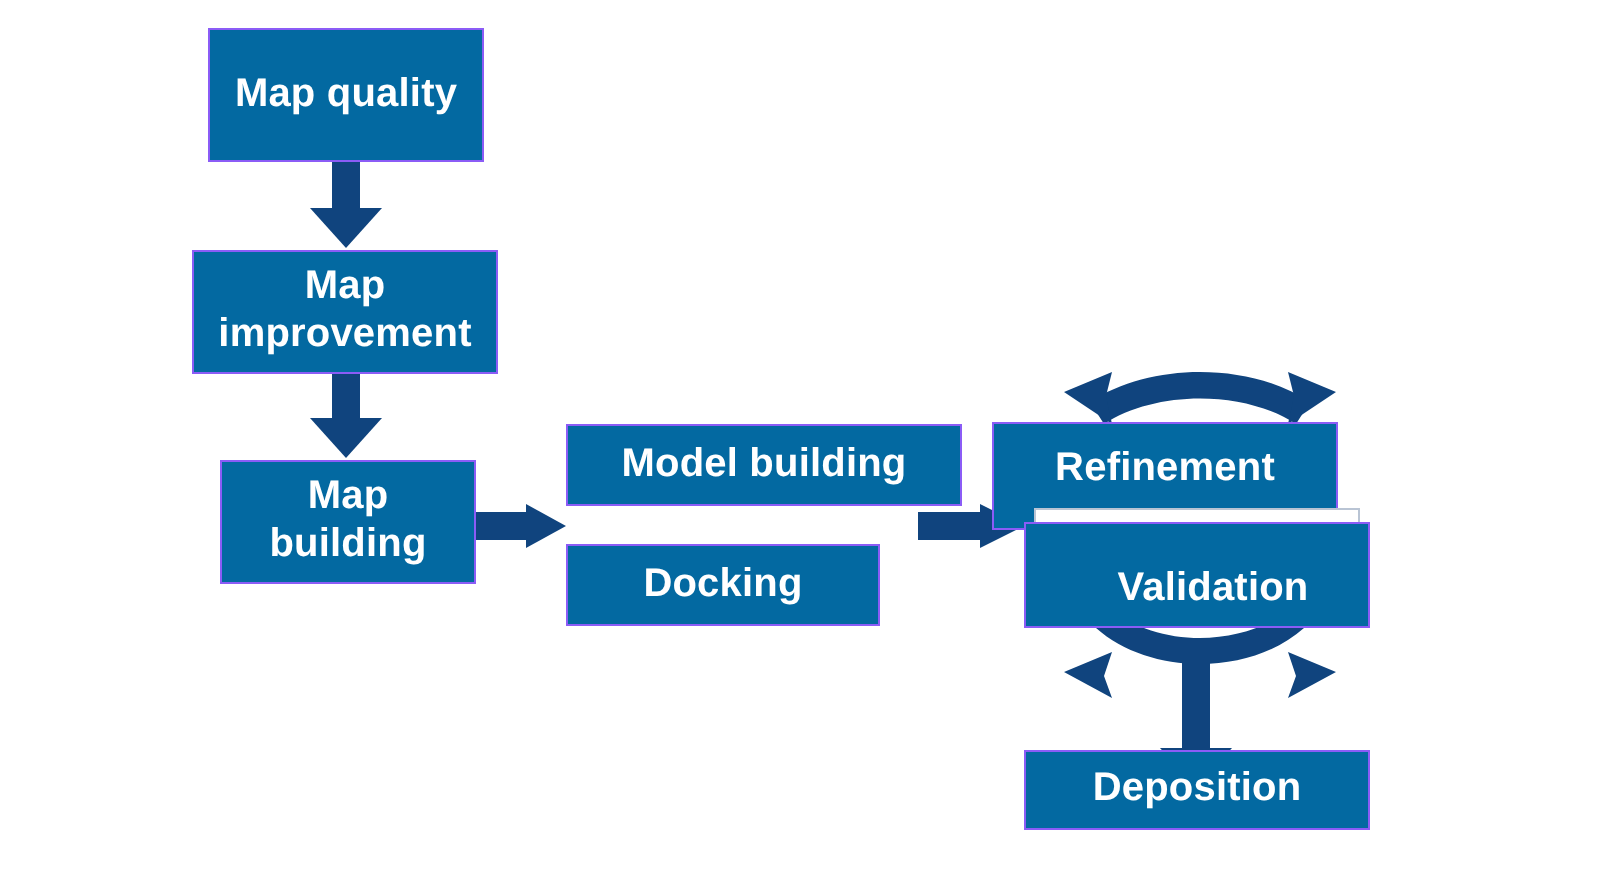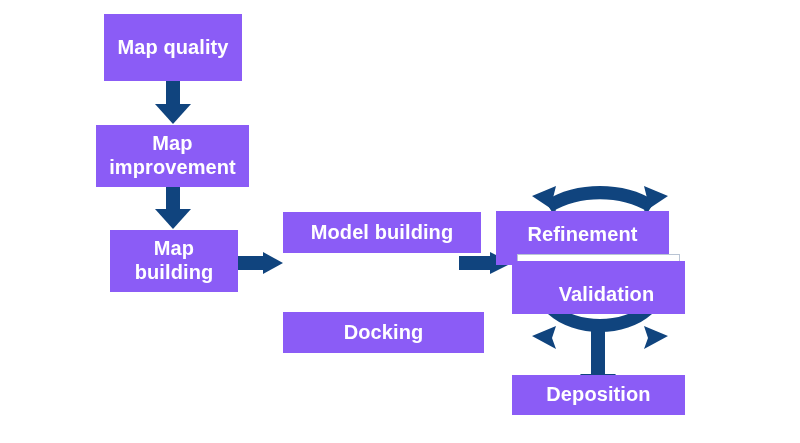--- a/index.html
+++ b/index.html
@@ -10,21 +10,21 @@
   #canvas {
     position: relative;
     width: 800px;
     height: 443px;
     background: #ffffff;
     overflow: hidden;
     font-family: "Liberation Sans", sans-serif;
   }
   .node {
     position: absolute;
-    background: #8b5cf6;
+    background: #0369a1;
     color: #ffffff;
     display: flex;
     align-items: center;
     justify-content: center;
     text-align: center;
     font-size: 20px;
     font-weight: 700;
     line-height: 1.18;
     box-sizing: border-box;
     border: 1px solid #8b5cf6;
@@ -106,21 +106,21 @@
     <span>
         <span>Map</span>
         <span>building</span>
       </span>
   </div>
 
   <div class="node" style="left:283px; top:212px; width:198px; height:41px;">
     <span>Model building</span>
   </div>
 
-  <div class="node" style="left:283px; top:272px; width:201px; height:41px;margin-top:40px;">
+  <div class="node" style="left:283px; top:272px; width:157px; height:41px;">
     <span>Docking</span>
   </div>
 
   <div class="node" style="left:496px; top:211px; width:173px; height:54px;">
     <span style="margin-top:-6px;">Refinement</span>
   </div>
 
   <div class="white-gap" style="left:517px; top:254px; width:163px; height:19px; border:1px solid #B9C4D4; box-sizing:border-box;"></div>
 
   <div class="node" style="left:512px; top:261px; width:173px; height:53px;padding-left:16px;">

